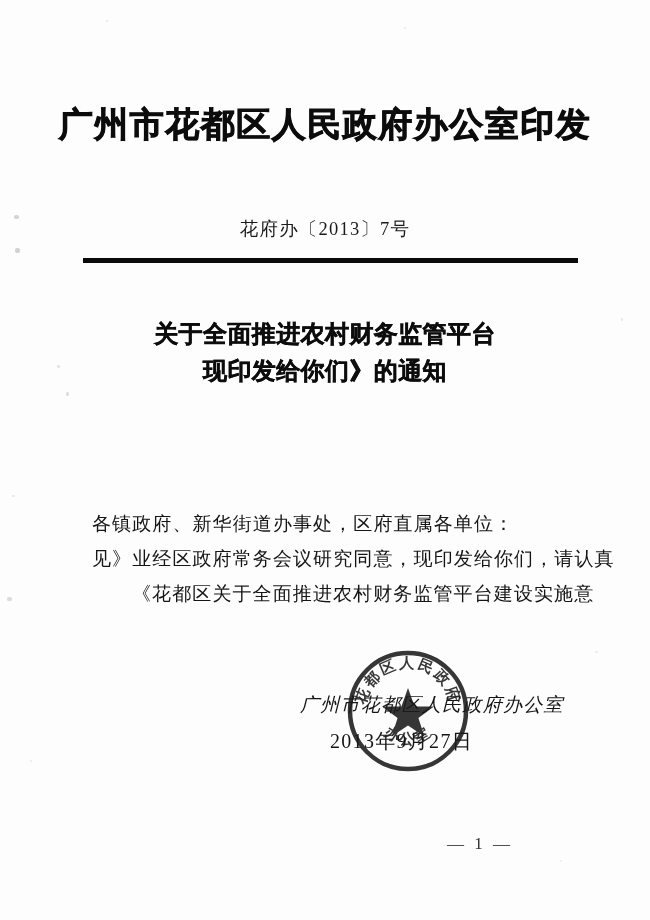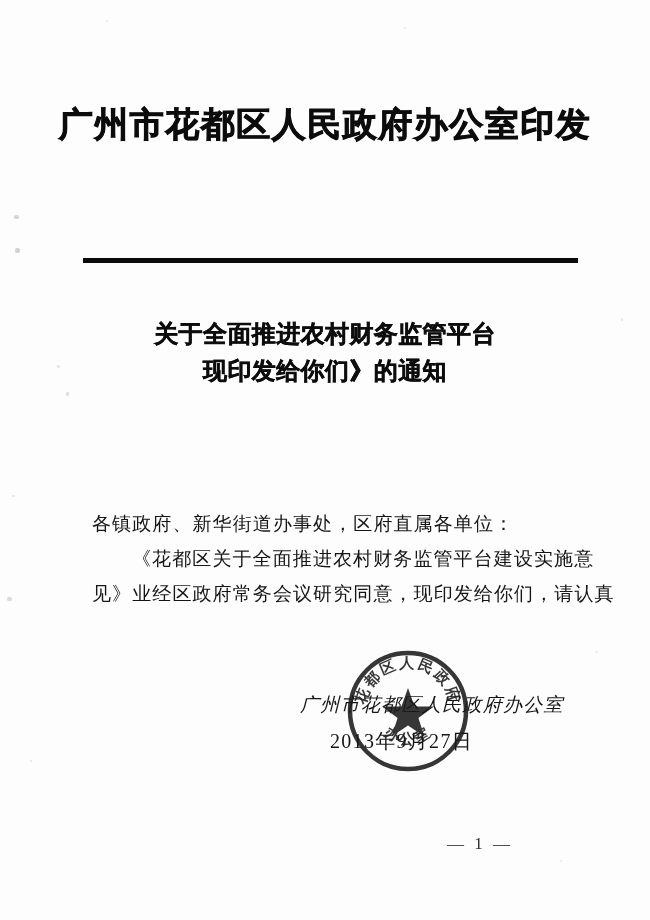--- a/index.html
+++ b/index.html
@@ -182,32 +182,33 @@
     <div class="speck" style="left:621px;top:318px;width:2px;height:3px;opacity:.35;"></div>
     <div class="speck" style="left:595px;top:651px;width:3px;height:2px;opacity:.3;"></div>
     <div class="speck" style="left:30px;top:760px;width:2px;height:2px;opacity:.3;"></div>
     <div class="speck" style="left:560px;top:860px;width:2px;height:2px;opacity:.25;"></div>
   </div>
 
   <div class="masthead">
     <div class="masthead-title">广州市花都区人民政府办公室印发</div>
   </div>
 
+  <div class="docnum">花府办〔2013〕7号</div>
 
   <div class="rule"></div>
 
   <div class="headline">
     <div class="headline-line">关于全面推进农村财务监管平台</div>
     <div class="headline-line">现印发给你们》的通知</div>
   </div>
 
   <div class="body-block">
     <div class="body-line">各镇政府、新华街道办事处，区府直属各单位：</div>
+    <div class="body-line">见》业经区政府常务会议研究同意，现印发给你们，请认真</div>
     <div class="body-line indent">《花都区关于全面推进农村财务监管平台建设实施意</div>
-    <div class="body-line">见》业经区政府常务会议研究同意，现印发给你们，请认真</div>
   </div>
 
   <div class="signature">
     <div class="sign-org">广州市花都区人民政府办公室</div>
     <div class="sign-date">2013年9月27日</div>
   </div>
 
   <div class="seal">
     <svg width="122" height="122" viewBox="0 0 122 122" aria-hidden="true">
       <defs>

